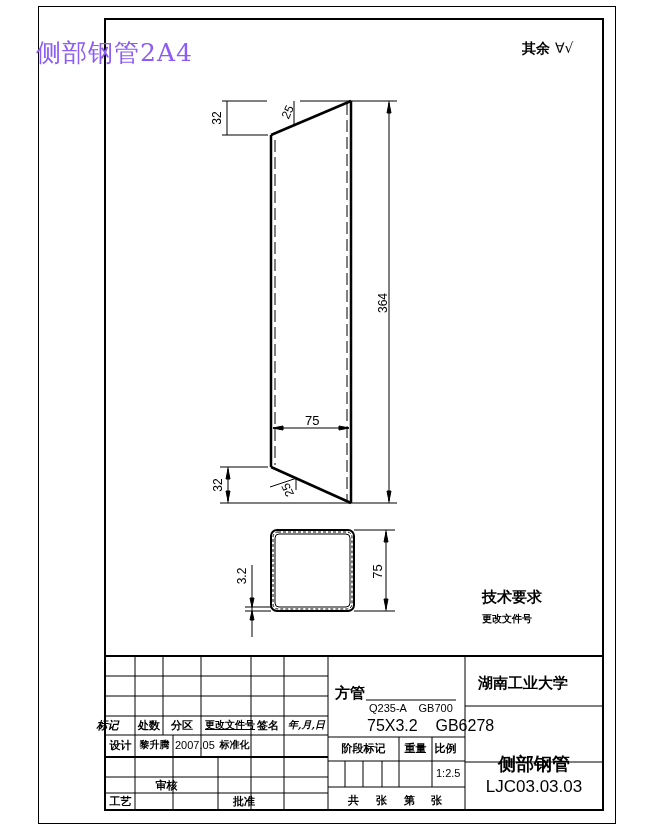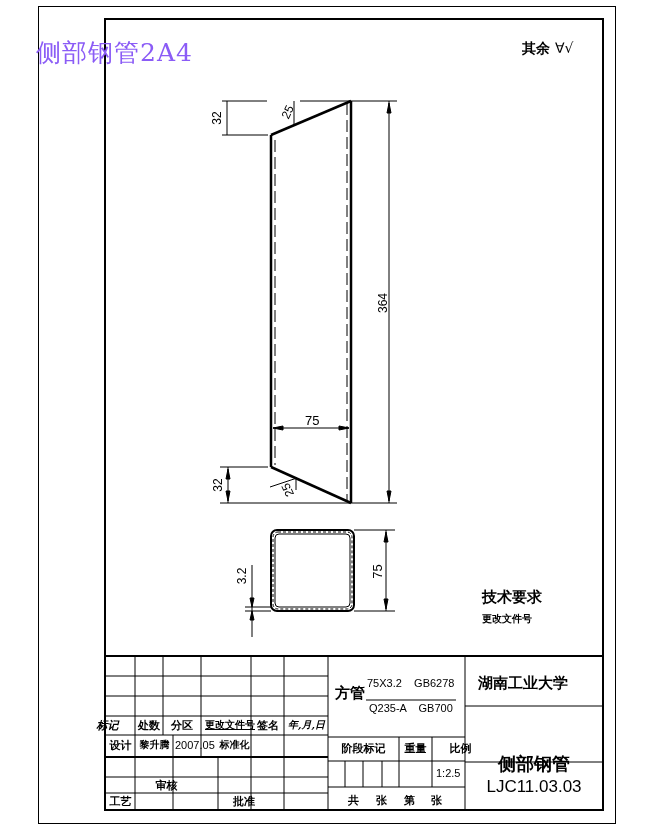--- a/index.html
+++ b/index.html
@@ -141,27 +141,27 @@
 
 <div class="tb-txt" style="left:107px;top:740px;width:27px;">设计</div>
 <div class="tb-txt" style="left:136px;top:740px;width:37px;font-size:10px;">黎升腾</div>
 <div class="tb-mono" style="left:175px;top:740px;font-size:11px;">2007.05</div>
 <div class="tb-txt" style="left:218px;top:740px;width:33px;font-size:10px;">标准化</div>
 <div class="tb-txt" style="left:107px;top:780px;width:27px;padding-left:46px;">审核</div>
 <div class="tb-txt" style="left:107px;top:796px;width:27px;">工艺</div>
 <div class="tb-txt" style="left:218px;top:796px;width:52px;">批准</div>
 
 <div class="tb-txt" style="left:335px;top:686px;font-size:15px;">方管</div>
-<div class="tb-mono" style="left:367px;top:678px;font-size:11px;white-space:pre;">75X3.2    GB6278</div>
+<div class="tb-mono" style="left:367px;top:718px;font-size:16px;white-space:pre;">75X3.2    GB6278</div>
 <div class="tb-mono" style="left:369px;top:703px;font-size:11px;white-space:pre;">Q235-A    GB700</div>
 
 <div class="tb-txt" style="left:328px;top:743px;width:71px;">阶段标记</div>
 <div class="tb-txt" style="left:399px;top:743px;width:33px;">重量</div>
-<div class="tb-txt" style="left:444px;top:743px;width:33px;">比例</div>
+<div class="tb-txt" style="left:417px;top:743px;width:33px;padding-left:12px;">比例</div>
 <div class="tb-mono" style="left:436px;top:768px;font-size:11px;">1:2.5</div>
 <div class="tb-txt" style="left:348px;top:795px;">共</div>
 <div class="tb-txt" style="left:376px;top:795px;">张</div>
 <div class="tb-txt" style="left:404px;top:795px;">第</div>
 <div class="tb-txt" style="left:431px;top:795px;">张</div>
 
 <div class="tb-txt" style="left:465px;top:676px;width:116px;font-size:15px;">湖南工业大学</div>
 <div class="tb-txt" style="left:465px;top:755px;width:138px;font-size:18px;">侧部钢管</div>
-<div class="tb-mono" style="left:465px;top:778px;width:138px;text-align:center;font-size:17px;">LJC11.03.03</div>
+<div class="tb-mono" style="left:465px;top:778px;width:138px;text-align:center;font-size:17px;">LJC03.03.03</div>
 
 </body></html>

